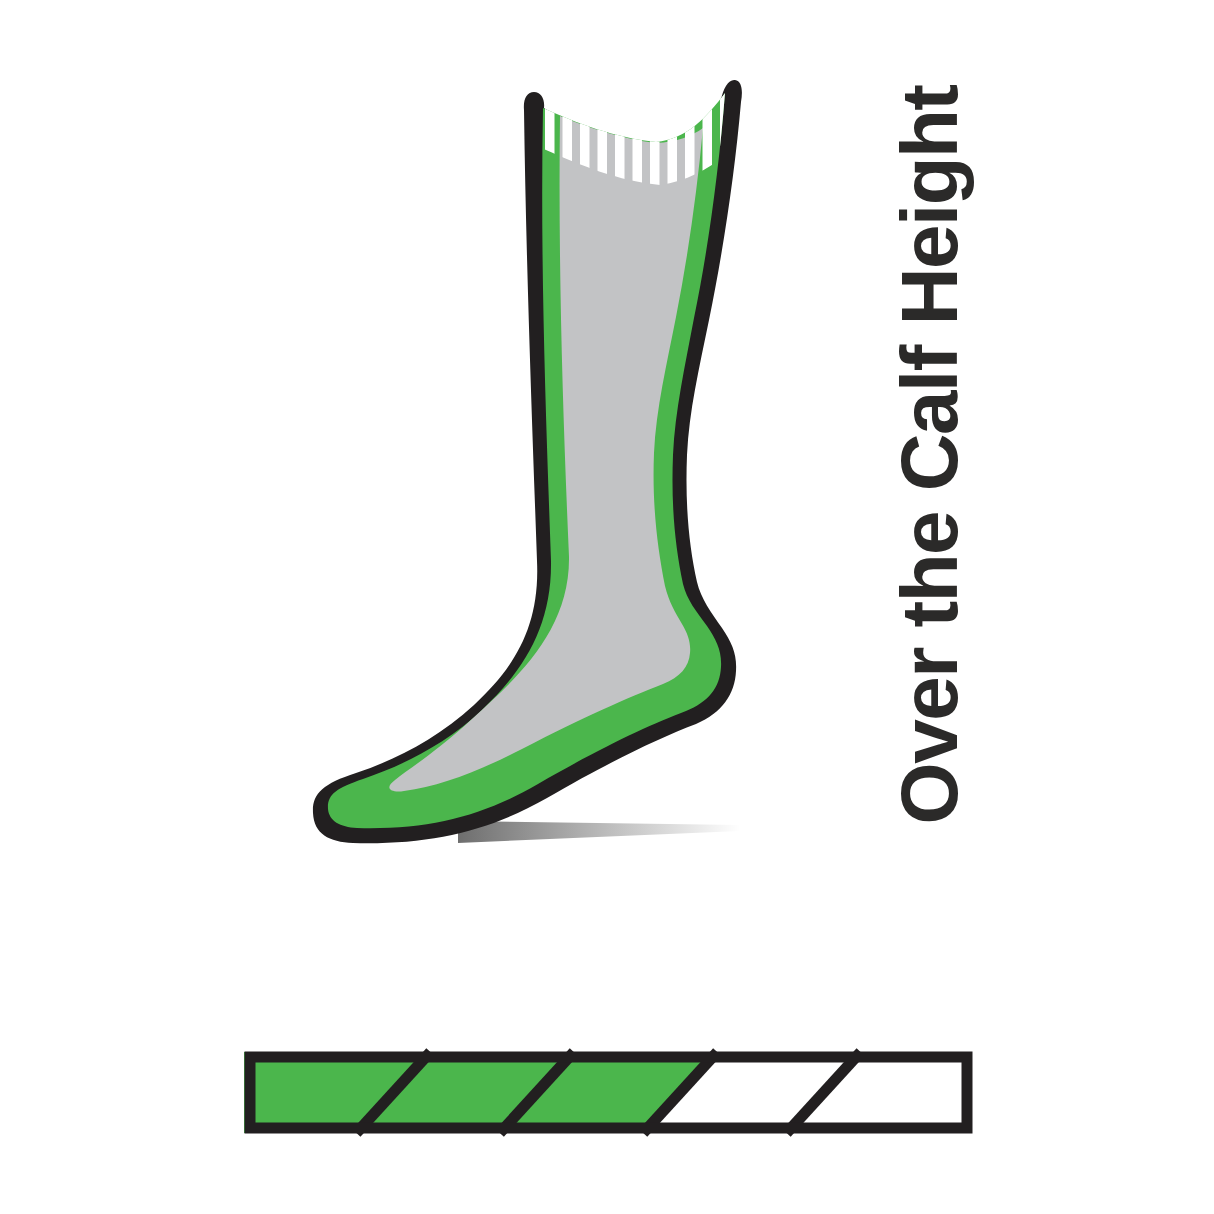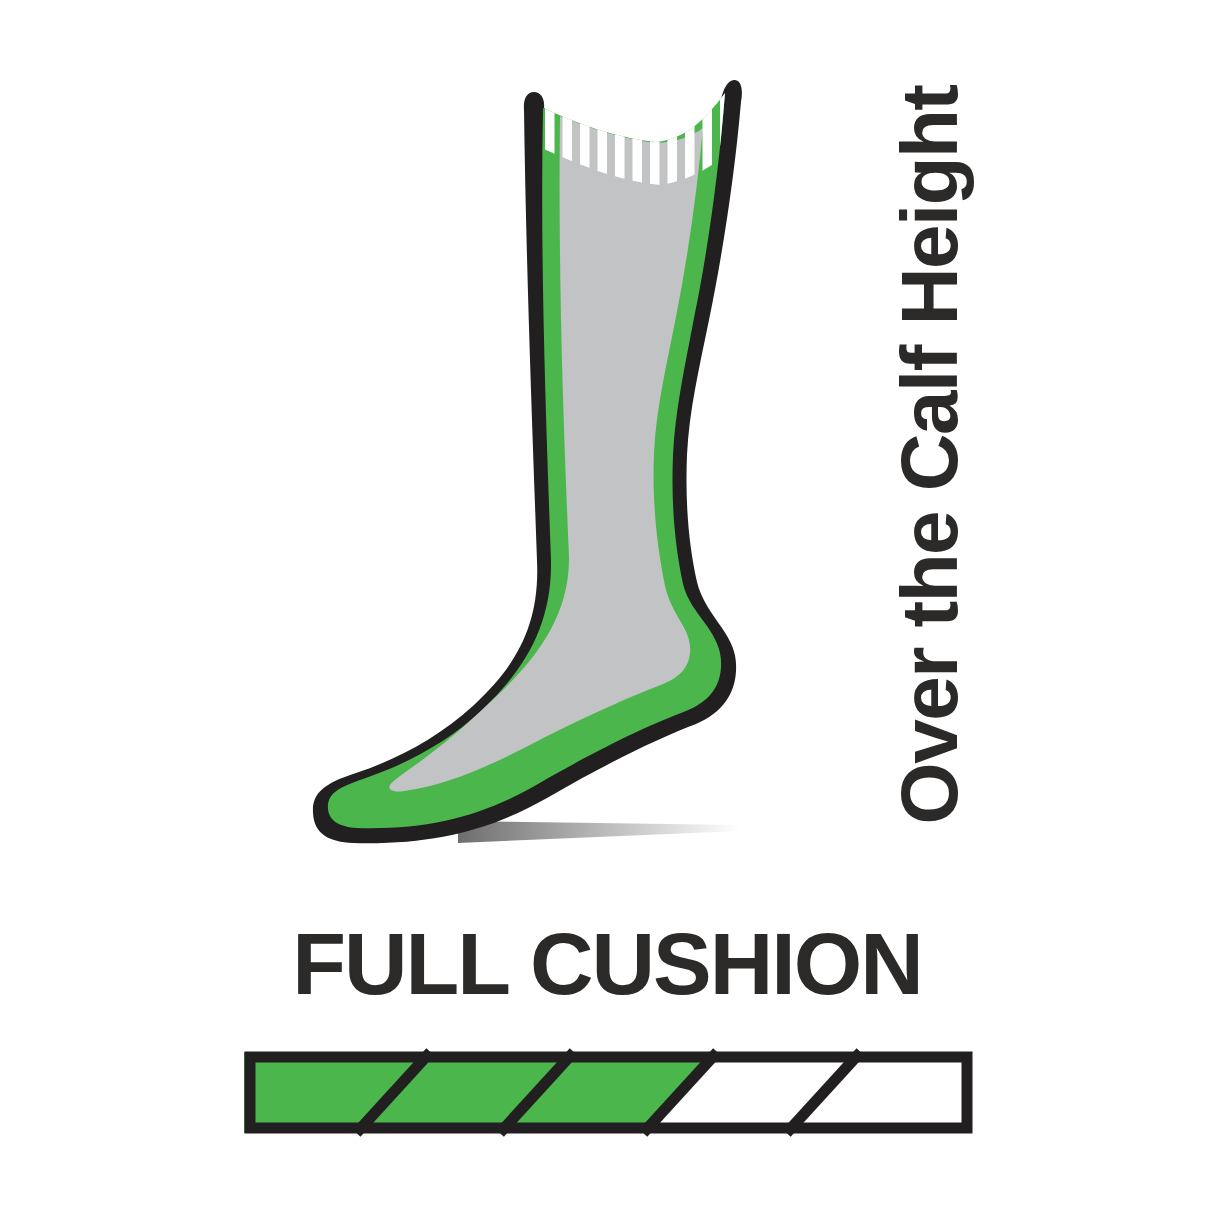--- a/index.html
+++ b/index.html
@@ -124,15 +124,14 @@
           <line x1="573.8" y1="1052" x2="499.79999999999995" y2="1133" stroke="var(--ink)" stroke-width="11"></line>
           <line x1="717.2" y1="1052" x2="643.2" y2="1133" stroke="var(--ink)" stroke-width="11"></line>
           <line x1="860.6" y1="1052" x2="786.6" y2="1133" stroke="var(--ink)" stroke-width="11"></line>
         </g>
       <rect x="250" y="1057" width="717" height="71" fill="none" stroke="var(--ink, #221f20)" stroke-width="11"></rect>
     </g>
   </svg>
 
   <div class="height-label">Over the Calf Height</div>
 
-  <div class="cushion-label">FULL CUSHION</div>
 
 </div>
 
 </body></html>

